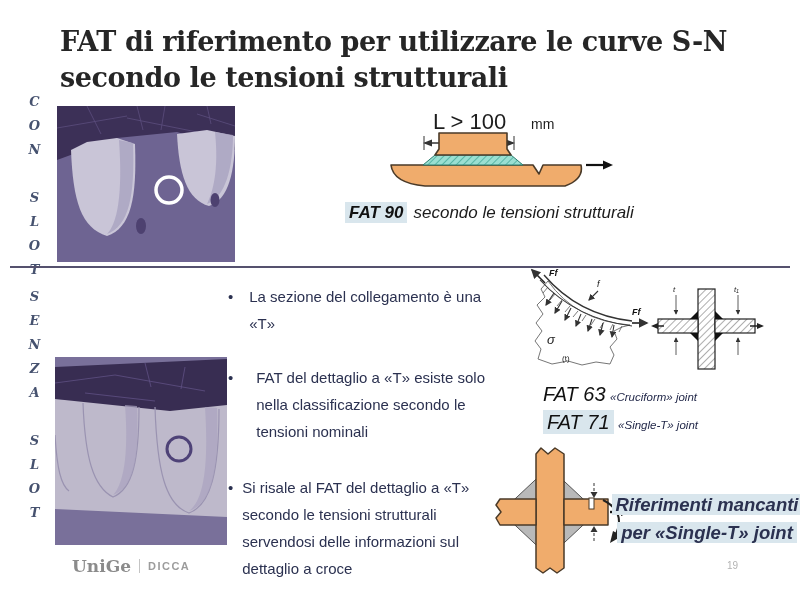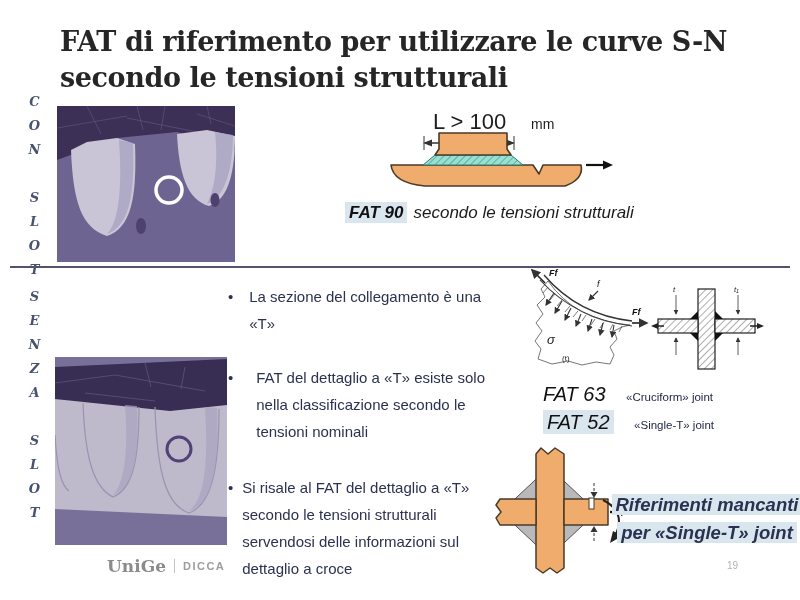--- a/index.html
+++ b/index.html
@@ -31,32 +31,32 @@
   .bullet{left:228px;width:292px;display:flex;color:#2b3150;}
   .bullet .dot{font-size:15px;line-height:27px;flex:0 0 auto;}
   .bullet .btxt{font-size:15px;line-height:27px;width:252px;}
   .b1{top:283px;} .b1 .btxt{margin-left:16px;}
   .b2{top:364px;} .b2 .btxt{margin-left:23px;}
   .b3{top:474px;} .b3 .btxt{margin-left:9px;}
 
   
   .fat-row{white-space:nowrap;}
   .fat-row .big{font-size:20px;font-style:italic;font-weight:normal;color:#111;}
-  .fat-row .joint{font-size:11.5px;color:#23294a;margin-left:16px;}
+  .fat-row .joint{font-size:11.5px;font-style:italic;color:#23294a;margin-left:0;}
   .row63{left:543px;top:383px;}
   .row71{left:543px;top:411px;}
   .row90{left:618px;top:459px;}
 
   
   .missing{left:610px;top:491px;width:194px;text-align:center;
            font-style:italic;font-weight:600;font-size:18.5px;line-height:1.5;color:#2b3150;}
   .missing .hl{padding:0 4px;}
 
   
-  .footer{left:72px;top:556px;display:flex;align-items:center;margin-left:35px;}
+  .footer{left:72px;top:556px;display:flex;align-items:center;}
   .brand{font-family:"DejaVu Serif",serif;font-weight:bold;font-size:17px;color:#8b8b8b;}
   .fsep{display:inline-block;width:1px;height:14px;background:#c4c4c4;margin:0 8px;}
   .dept{font-size:11px;letter-spacing:1.5px;color:#9c9c9c;font-weight:bold;}
   .pagenum{left:712px;top:560px;width:26px;text-align:right;font-size:10px;color:#b3b3b3;}
 
   svg text{font-family:"Liberation Sans",sans-serif;}
 </style>
 </head>
 <body>
 
@@ -218,21 +218,21 @@
     <text x="84" y="11" font-size="8" font-style="italic" fill="#222">t₁</text>
     <line x1="88" y1="14" x2="88" y2="33" stroke="#333" stroke-width="0.8" marker-end="url(#ca)"></line>
     <line x1="88" y1="74" x2="88" y2="57" stroke="#333" stroke-width="0.8" marker-end="url(#ca)"></line>
   </svg>
 
   <div class="abs fat-row row63">
     <span class="big">FAT 63</span>
     <span class="joint">«Cruciform» joint</span>
   </div>
   <div class="abs fat-row row71">
-    <span class="big hl">FAT 52</span>
+    <span class="big hl">FAT 71</span>
     <span class="joint">«Single-T» joint</span>
   </div>
 
   <svg class="abs" style="left:473px;top:441px" width="158" height="138" viewBox="0 0 158 138">
     <polygon points="76,26 124,71 76,116 28,71" fill="#b9b9b9" stroke="#555" stroke-width="1"></polygon>
     <path d="M63,13 L68,7 L75,13 L82,7 L91,13 L91,127 L84,132 L77,127 L70,132 L63,127 Z" fill="#f0ac6c" stroke="#4a3a28" stroke-width="1.5" stroke-linejoin="round"></path>
     <path d="M27,58 L63,58 L63,84 L27,84 L23,77 L28,71 L23,64 Z" fill="#f0ac6c" stroke="#4a3a28" stroke-width="1.5" stroke-linejoin="round"></path>
     <path d="M91,58 L135,58 L135,84 L91,84 Z" fill="#f0ac6c" stroke="#4a3a28" stroke-width="1.5" stroke-linejoin="round"></path>
     <rect x="116" y="57" width="5" height="11" fill="#fff" stroke="#4a3a28" stroke-width="1"></rect>
     <line x1="137" y1="71" x2="150" y2="71" stroke="#111" stroke-width="2.4"></line>

